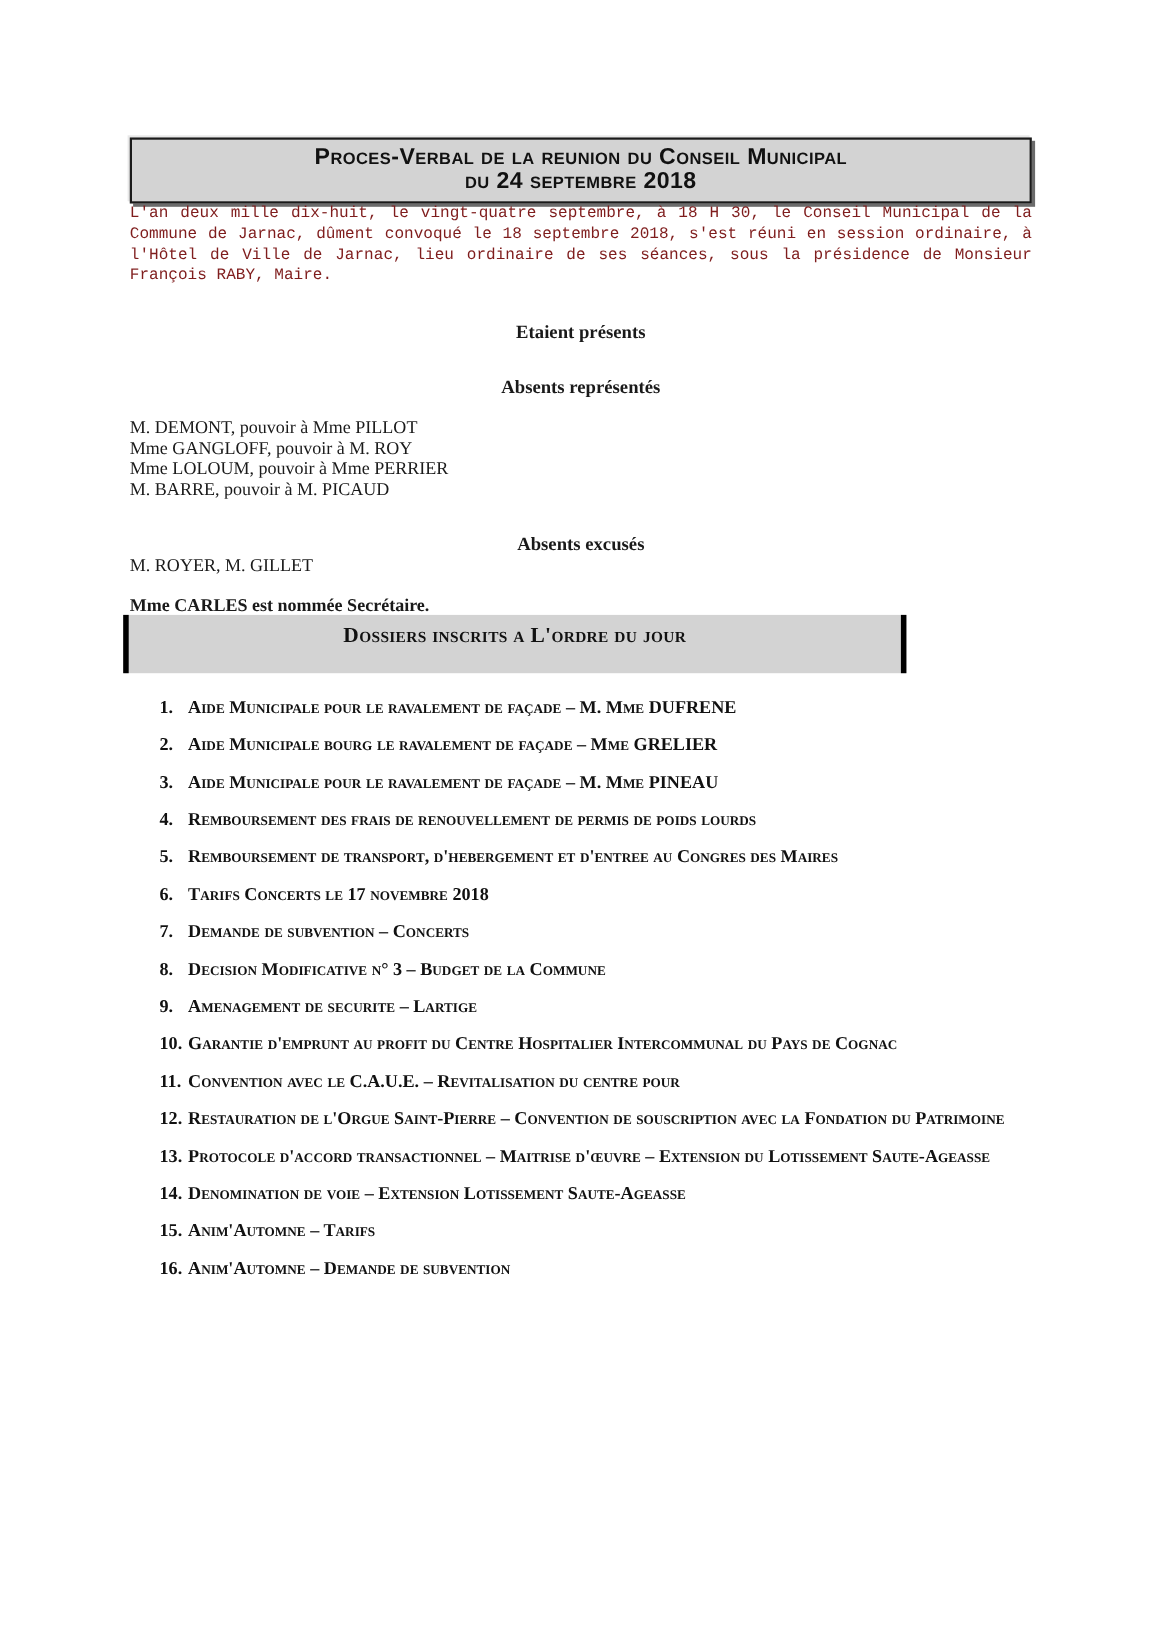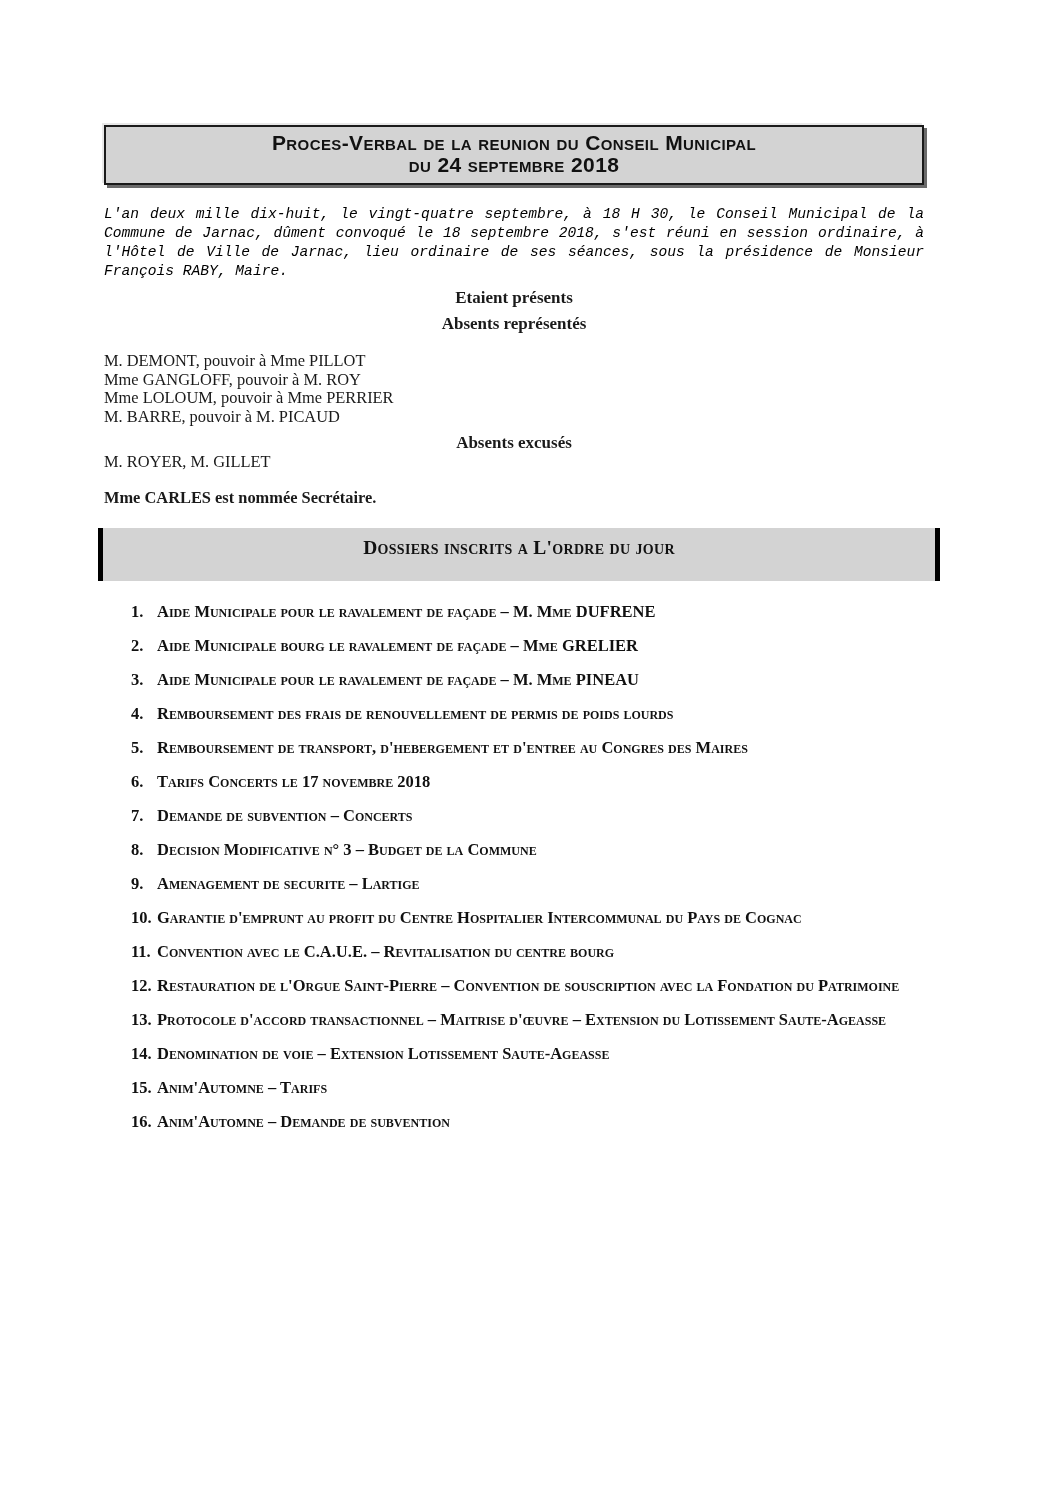--- a/index.html
+++ b/index.html
@@ -14,21 +14,21 @@
     position:relative;
     width:1058px;
     height:1497px;
     background:#ffffff;
     color:var(--ink);
     overflow:hidden;
     font-family:"Liberation Serif", serif;
   }
   .column{
     position:absolute;
-    left:104px;
+    left:118px;
     top:0;
     width:820px;
   }
   
   .title-box{
     margin-top:125px;
     background:var(--box-bg);
     border:2px solid var(--border);
     box-shadow:3px 3px 0 var(--shadow), -2px -2px 0 #e8e8e8;
     padding:5px 10px 7px;
@@ -38,31 +38,29 @@
     font-family:"Liberation Sans", sans-serif;
     font-weight:bold;
     font-variant:small-caps;
     font-size:21px;
     line-height:22px;
     letter-spacing:0.4px;
     color:#111;
   }
   
   .intro{
-    margin-top:20px;
     font-family:"Liberation Mono", monospace;
-    font-style:italic;
     font-size:14.6px;
     line-height:19px;
     text-align:justify;
-    color:#000000;
+    color:#7f1d1d;
   }
   
   .sec-heading{
-    margin-top:8px;
+    margin-top:32px;
     text-align:center;
     font-weight:bold;
     font-size:17px;
     line-height:18px;
   }
   
   .present-text{
     margin-top:15px;
     font-size:16.4px;
     line-height:19.5px;
@@ -80,23 +78,22 @@
     line-height:19px;
   }
   .secretary{
     margin-top:17px;
     font-size:16.4px;
     line-height:19px;
     font-weight:bold;
   }
   
   .agenda-banner{
-    margin-top:21px;
     margin-left:-6px;
-    width:842px;
+    width:712px;
     height:53px;
     background:var(--box-bg);
     border-left:5px solid #000;
     border-right:5px solid #000;
     text-align:center;
     padding-top:9px;
   }
   .agenda-banner-label{
     font-weight:bold;
     font-variant:small-caps;
@@ -167,21 +164,21 @@
       <li class="agenda-item">Aide Municipale pour le ravalement de façade – M. Mme DUFRENE</li>
       <li class="agenda-item">Aide Municipale bourg le ravalement de façade – Mme GRELIER</li>
       <li class="agenda-item">Aide Municipale pour le ravalement de façade – M. Mme PINEAU</li>
       <li class="agenda-item">Remboursement des frais de renouvellement de permis de poids lourds</li>
       <li class="agenda-item">Remboursement de transport, d'hebergement et d'entree au Congres des Maires</li>
       <li class="agenda-item">Tarifs Concerts le 17 novembre 2018</li>
       <li class="agenda-item">Demande de subvention – Concerts</li>
       <li class="agenda-item">Decision Modificative n° 3 – Budget de la Commune</li>
       <li class="agenda-item">Amenagement de securite – Lartige</li>
       <li class="agenda-item">Garantie d'emprunt au profit du Centre Hospitalier Intercommunal du Pays de Cognac</li>
-      <li class="agenda-item">Convention avec le C.A.U.E. – Revitalisation du centre bourg</li>
+      <li class="agenda-item">Convention avec le C.A.U.E. – Revitalisation du centre pour</li>
       <li class="agenda-item">Restauration de l'Orgue Saint-Pierre – Convention de souscription avec la Fondation du Patrimoine</li>
       <li class="agenda-item">Protocole d'accord transactionnel – Maitrise d'œuvre – Extension du Lotissement Saute-Ageasse</li>
       <li class="agenda-item">Denomination de voie – Extension Lotissement Saute-Ageasse</li>
       <li class="agenda-item">Anim'Automne – Tarifs</li>
       <li class="agenda-item">Anim'Automne – Demande de subvention</li>
     </ol>
 
   </div>
 </div>
 

